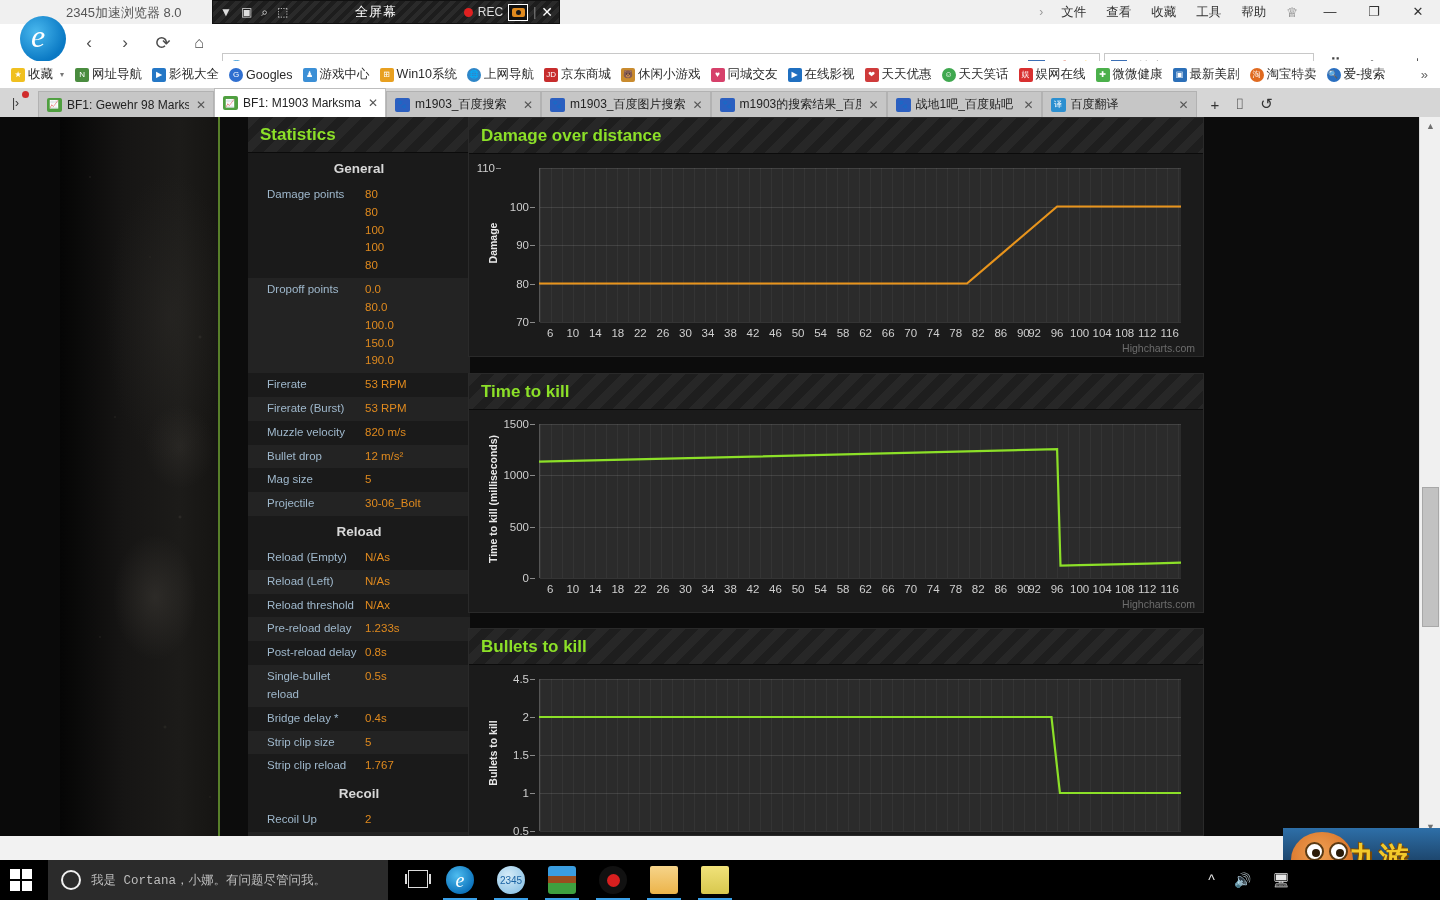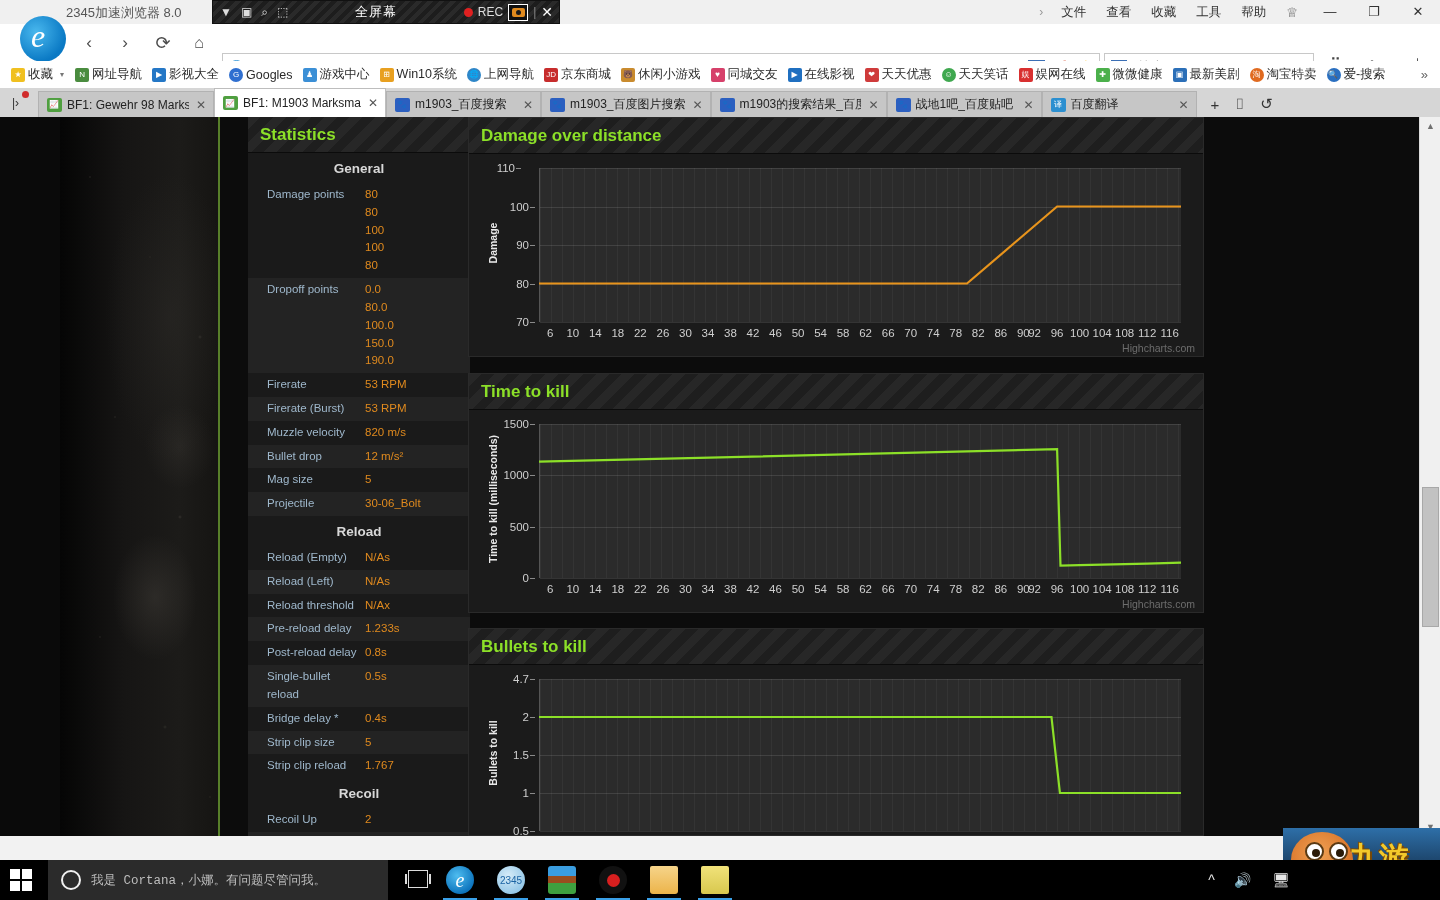--- a/index.html
+++ b/index.html
@@ -562,21 +562,21 @@
 
       <div class="chart-panel cp1">
         <div class="panel-head">
           <span class="ph-t">Damage over distance</span>
         </div>
         <div class="chart-body" id="chart0" style="height:202px">
             <div class="ytick" style="top: 168px; right: 674px;">70</div>
             <div class="ytick" style="top: 129.5px; right: 674px;">80</div>
             <div class="ytick" style="top: 91px; right: 674px;">90</div>
             <div class="ytick" style="top: 52.5px; right: 674px;">100</div>
-            <div class="ytick" style="top: 14px; right: 688px;">110</div>
+            <div class="ytick" style="top: 14px; right: 708px;">110</div>
             <div class="plot" style="left: 70px; top: 14px; width: 642px; height: 154px;">
               <div class="vgrid"></div>
               <div class="hgrid" style="top: 154px;"></div>
               <div class="hgrid" style="top: 115.5px;"></div>
               <div class="hgrid" style="top: 77px;"></div>
               <div class="hgrid" style="top: 38.5px;"></div>
               <div class="hgrid" style="top: 0px;"></div>
             </div>
             <div class="ylab" style="left: -46px; top: 83px; width: 140px; text-align: center;">Damage</div>
             <div class="xtick" style="left: 81.2632px; top: 173px;">6</div>
@@ -670,21 +670,21 @@
 
       <div class="chart-panel cp3">
         <div class="panel-head">
           <span class="ph-t">Bullets to kill</span>
         </div>
         <div class="chart-body" id="chart2" style="height:170px;overflow:hidden">
             <div class="ytick" style="top: 166px; right: 674px;">0.5</div>
             <div class="ytick" style="top: 128px; right: 674px;">1</div>
             <div class="ytick" style="top: 90px; right: 674px;">1.5</div>
             <div class="ytick" style="top: 52px; right: 674px;">2</div>
-            <div class="ytick" style="top: 14px; right: 674px;">4.7</div>
+            <div class="ytick" style="top: 14px; right: 674px;">4.5</div>
             <div class="plot" style="left: 70px; top: 14px; width: 642px; height: 152px;">
               <div class="vgrid"></div>
               <div class="hgrid" style="top: 152px;"></div>
               <div class="hgrid" style="top: 114px;"></div>
               <div class="hgrid" style="top: 76px;"></div>
               <div class="hgrid" style="top: 38px;"></div>
               <div class="hgrid" style="top: 0px;"></div>
             </div>
             <div class="ylab" style="left: -46px; top: 82px; width: 140px; text-align: center;">Bullets to kill</div>
             <svg class="series" width="734" height="170">

